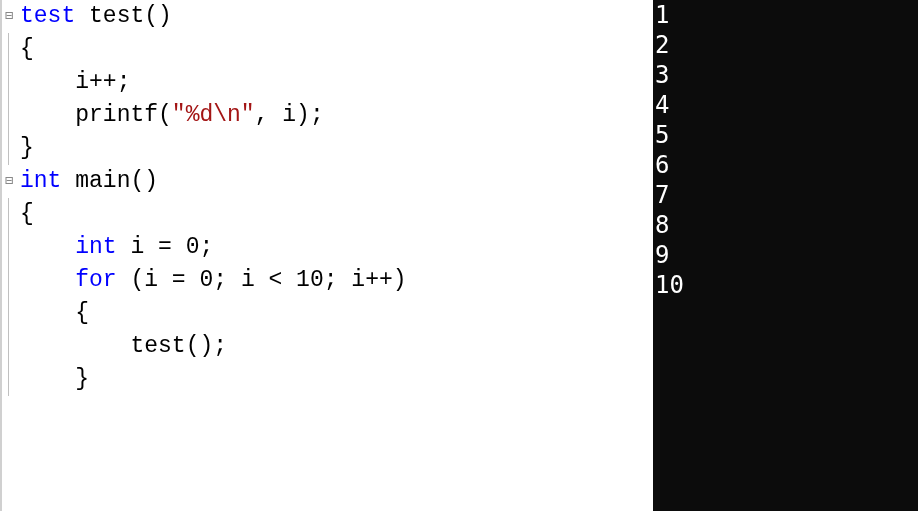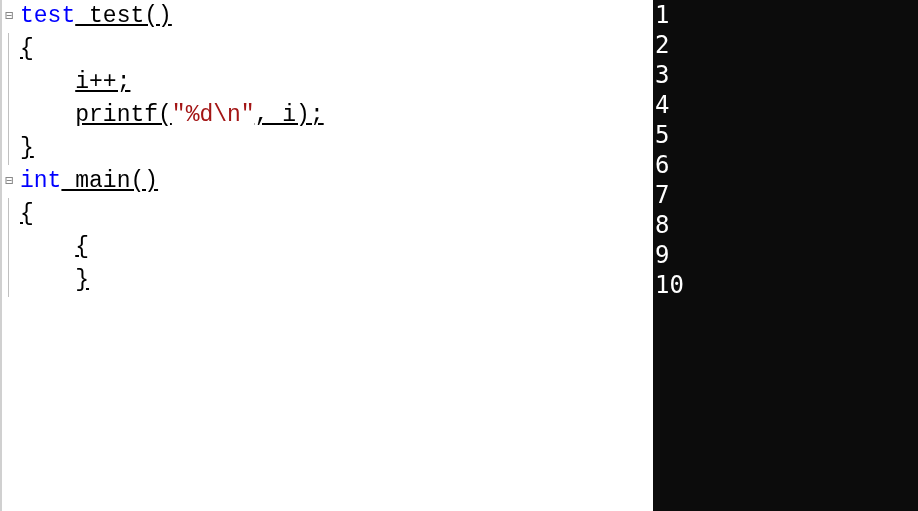--- a/index.html
+++ b/index.html
@@ -59,39 +59,41 @@
       left: 6px;
       top: 0;
       bottom: 0;
       width: 1px;
       background: #c0c0c0;
     }
     .kw { color: #0000ff; }
     .str { color: #a31515; }
     .cmt { color: #008000; }
     .num { color: #000000; }
-    .id { color: #000000; text-decoration: underline; }
+    .id { color: #000000; }
     .console-line {
       white-space: pre;
     }
   </style>
 </head>
 <body>
 
 <div class="editor-pane" id="editor-root">
     <div class="code-line"><div class="fold-marker">⊟</div><span><span class="kw">test</span><span class="id"> test()</span></span></div>
     <div class="code-line"><div class="fold-line"></div><span><span class="id">{</span></span></div>
     <div class="code-line"><div class="fold-line"></div><span>    <span class="id">i++;</span></span></div>
     <div class="code-line"><div class="fold-line"></div><span>    <span class="id">printf(</span><span class="str">"%d\n"</span><span class="id">, i);</span></span></div>
     <div class="code-line"><div class="fold-line"></div><span><span class="id">}</span></span></div>
     <div class="code-line"><span></span></div>
     <div class="code-line"><div class="fold-marker">⊟</div><span><span class="kw">int</span><span class="id"> main()</span></span></div>
     <div class="code-line"><div class="fold-line"></div><span><span class="id">{</span></span></div>
+    <div class="code-line"><div class="fold-line"></div><span>    <span class="kw">int</span><span class="id"> i = </span><span class="num">0</span><span class="id">;</span></span></div>
+    <div class="code-line"><div class="fold-line"></div><span>    <span class="kw">for</span><span class="id"> (i = </span><span class="num">0</span><span class="id">; i &lt; </span><span class="num">10</span><span class="id">; i++)</span></span></div>
     <div class="code-line"><div class="fold-line"></div><span>    <span class="id">{</span></span></div>
-    <div class="code-line"><div class="fold-line"></div></div>
+    <div class="code-line"><div class="fold-line"></div><span>        <span class="id">test();</span></span></div>
     <div class="code-line"><div class="fold-line"></div><span>    <span class="id">}</span></span></div>
   </div>
 <div class="console-pane" id="console-root">
     <div class="console-line">1</div>
     <div class="console-line">2</div>
     <div class="console-line">3</div>
     <div class="console-line">4</div>
     <div class="console-line">5</div>
     <div class="console-line">6</div>
     <div class="console-line">7</div>

